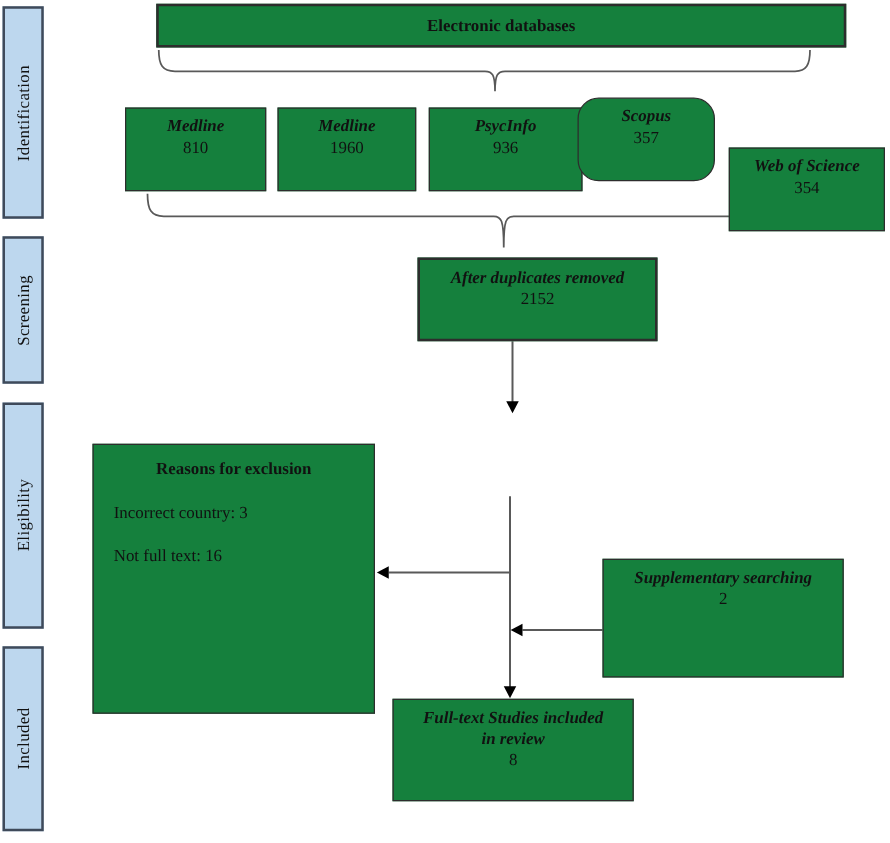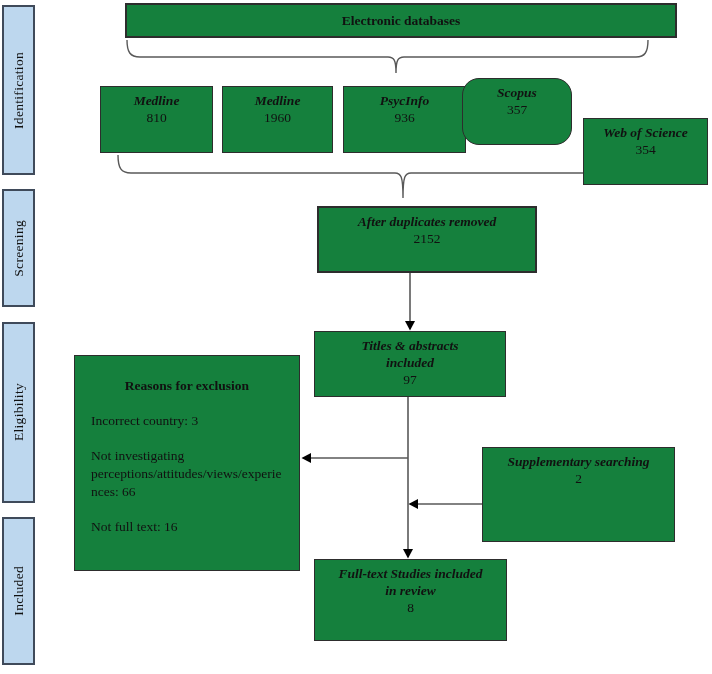--- a/index.html
+++ b/index.html
@@ -26,25 +26,25 @@
     writing-mode:vertical-rl;transform:rotate(180deg);
     font-size:13.5px;letter-spacing:.3px;
   }
   #box-electronic{left:125px;top:3px;width:552px;height:35px;border-width:2px;
     display:flex;align-items:center;justify-content:center;font-weight:bold;}
   #box-medline{left:100px;top:86px;width:113px;height:67px;}
   #box-embase{left:222px;top:86px;width:111px;height:67px;}
   #box-psycinfo{left:343px;top:86px;width:123px;height:67px;}
   #box-scopus{left:462px;top:78px;width:110px;height:67px;border-radius:17px;}
   #box-wos{left:583px;top:86px;width:125px;height:67px;margin-top:32px;}
-  #box-afterdup{left:317px;top:206px;width:220px;height:67px;border-width:2px;}
+  #box-afterdup{left:334px;top:206px;width:192px;height:67px;border-width:2px;}
   #box-titles{left:314px;top:331px;width:192px;height:66px;}
   #box-reasons{left:74px;top:355px;width:226px;height:216px;text-align:left;
     padding:10px 12px;font-size:13.5px;line-height:18px;}
-  #box-reasons .rtitle{text-align:center;font-weight:bold;margin:11px 0 17px;}
+  #box-reasons .rtitle{text-align:center;font-weight:bold;margin:0 0 17px;}
   #box-reasons p{margin:0 4px 17px;overflow-wrap:break-word;}
   #box-supp{left:482px;top:447px;width:193px;height:95px;}
   #box-fulltext{left:314px;top:559px;width:193px;height:82px;}
 </style>
 </head>
 <body>
 
 <div id="canvas">
 
   <svg class="overlay" width="712" height="674" viewBox="0 0 712 674">
@@ -110,30 +110,24 @@
   <div class="box pad-top" id="box-wos">
     <div class="bold">Web of Science</div>
     <div>354</div>
   </div>
 
   <div class="box pad-top" id="box-afterdup">
     <div class="bold">After duplicates removed</div>
     <div>2152</div>
   </div>
 
-  <div class="box pad-top" id="box-titles">
-    <div class="bold prewrap">Titles &amp; abstracts
-included</div>
-    <div>97</div>
-  </div>
 
   <div class="box" id="box-reasons">
     <div class="rtitle">Reasons for exclusion</div>
     <p>Incorrect country: 3</p>
-    <p>Not investigating perceptions/attitudes/views/experiences: 66</p>
     <p>Not full text: 16</p>
   </div>
 
   <div class="box pad-top" id="box-supp">
     <div class="bold">Supplementary searching</div>
     <div>2</div>
   </div>
 
   <div class="box pad-top" id="box-fulltext">
     <div class="bold prewrap">Full-text Studies included

